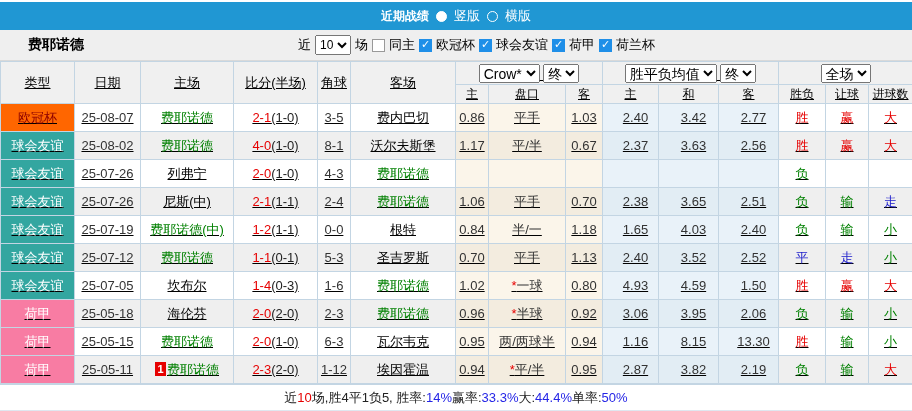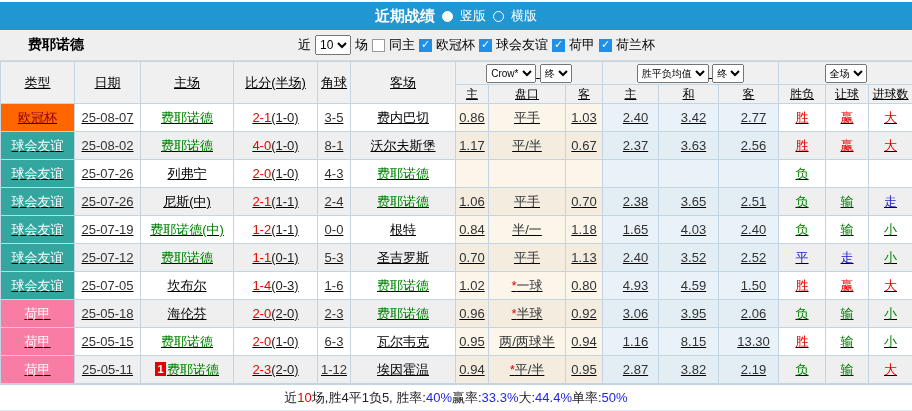--- a/index.html
+++ b/index.html
@@ -1,38 +1,38 @@
 <!DOCTYPE html>
 <html style="--bar-blue: #2097d3; --ucl-orange: #ff6600; --ucl-text: #8b0000; --friendly-teal: #33a6a0; --eredivisie-pink: #f87ca3; --red: #e60000; --green: #008000; --blue: #2121cc; --pct-blue: #2525e6; --crown-bg: #fbf5ea; --avg-bg: #e9f2f9; --border: #c3d5e3; --header-bg: #f0f0f0;"><head>
 <meta charset="utf-8">
 <style>
   html,body{margin:0;padding:0;background:#d6d6d6;font-family:"Liberation Sans","DejaVu Sans",sans-serif;}
   .page{width:912px;height:411px;background:#fff;position:relative;padding-top:2px;box-sizing:border-box;}
   
   .titlebar{height:28px;background:var(--bar-blue);display:flex;align-items:center;justify-content:center;gap:7px;color:#fff;}
-  .titlebar .title{font-size:15px;font-weight:bold;}
+  .titlebar .title{font-size:12px;font-weight:bold;}
   .radio{display:inline-block;width:11px;height:11px;border:1px solid #fff;border-radius:50%;background:transparent;box-sizing:border-box;cursor:pointer;}
   .radio.checked{background:#fff;box-shadow:inset 0 0 0 2px #fff;}
   .radio-label{font-size:13px;cursor:pointer;}
   
   .filterbar{height:30px;background:#efefef;display:flex;align-items:center;font-size:13px;border-bottom:1px solid #d9d9d9;}
   .teamname{margin-left:28px;font-weight:bold;font-size:14px;color:#000;width:270px;}
   .filters{display:flex;align-items:center;gap:4px;}
   .count-select{font-size:12px;height:20px;}
   .cb{display:inline-block;width:13px;height:13px;border:1px solid #999;background:#fff;box-sizing:border-box;position:relative;vertical-align:-2px;cursor:pointer;}
   .cb.checked{background:#1f8fe8;border-color:#1f8fe8;}
   .cb.checked::after{content:"\2713";position:absolute;left:1px;top:-2px;color:#fff;font-size:11px;font-weight:bold;}
   .cb-label{cursor:pointer;}
   
   table{border-collapse:collapse;table-layout:fixed;width:912px;font-size:13px;text-decoration:underline;}
   th,td{border:1px solid var(--border);text-align:center;padding:0;overflow:hidden;white-space:nowrap;}
   thead th{background:var(--header-bg);font-weight:400;color:#000;}
   thead tr.toprow th{height:22px;}
   thead tr.subrow th{height:18px;font-size:12px;}
-  .sel{font-size:10px;height:19px;}
+  .sel{font-size:14px;height:19px;}
   tbody td{height:27px;}
   tbody tr.alt td{background:#efefef;}
   td.lg{color:#fff;}
   td.lg.ucl{background:var(--ucl-orange);color:var(--ucl-text);}
   td.lg.frd{background:var(--friendly-teal);}
   td.lg.ere{background:var(--eredivisie-pink);}
   td.dt{color:#333;}
   td.tm.g span.nm{color:var(--green);}
   .sc{color:var(--red);}
   .half{color:#222;margin-top:40px;}
@@ -307,21 +307,21 @@
         <td class="res g">输</td>
         <td class="res r">大</td>
       </tr>
     </tbody>
   </table>
 
   <div class="footer">
     <span class="fc-black">近</span>
       <span class="fc-red">10</span>
       <span class="fc-black">场,胜4平1负5, 胜率:</span>
-      <span class="fc-blue">40%</span>
+      <span class="fc-blue">14%</span>
       <span class="fc-black"> 赢率:</span>
       <span class="fc-blue">33.3%</span>
       <span class="fc-black"> 大:</span>
       <span class="fc-blue">44.4%</span>
       <span class="fc-black"> 单率:</span>
       <span class="fc-blue">50%</span>
   </div>
   <div class="bottomstrip"></div>
 
 </div>

